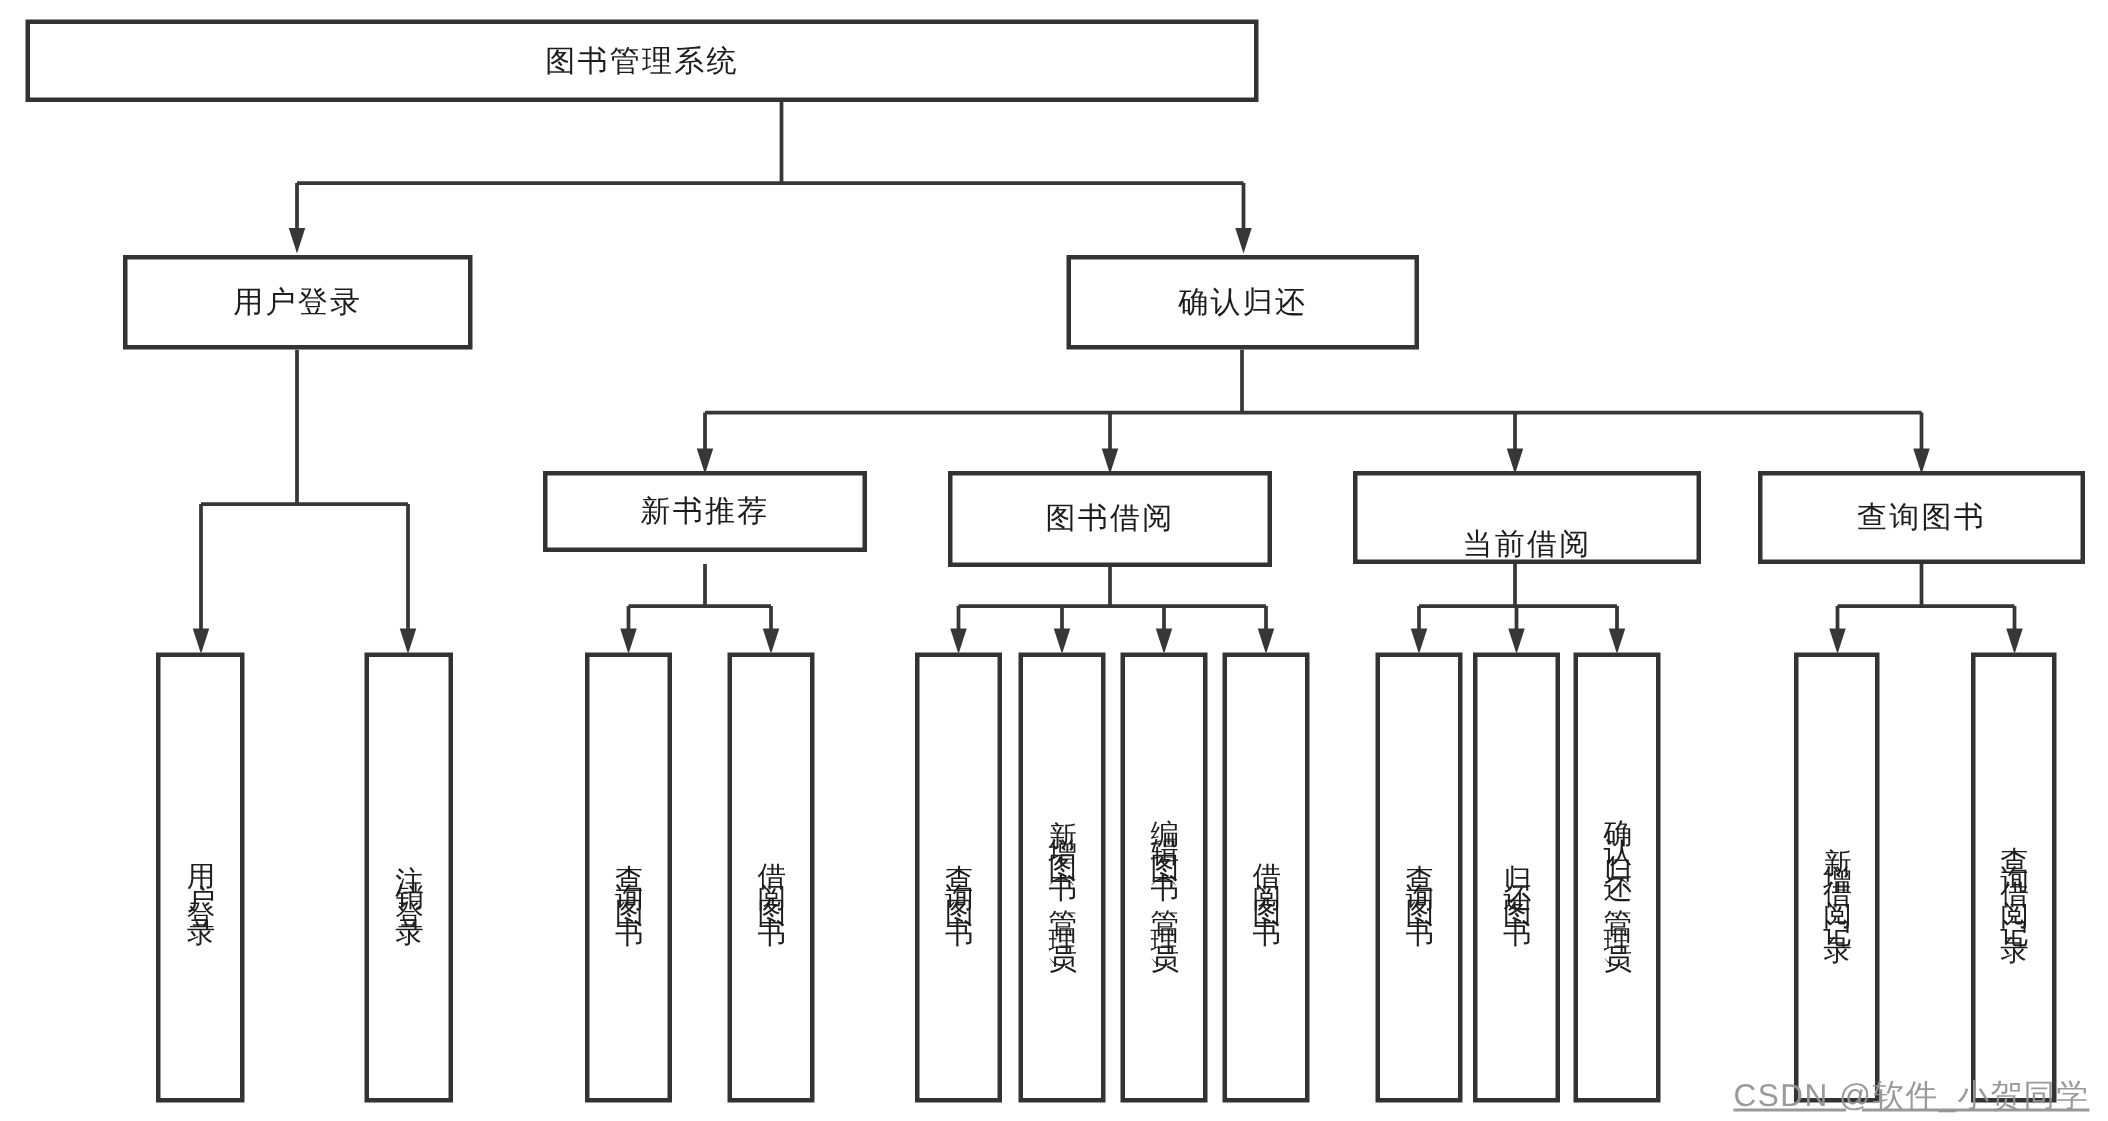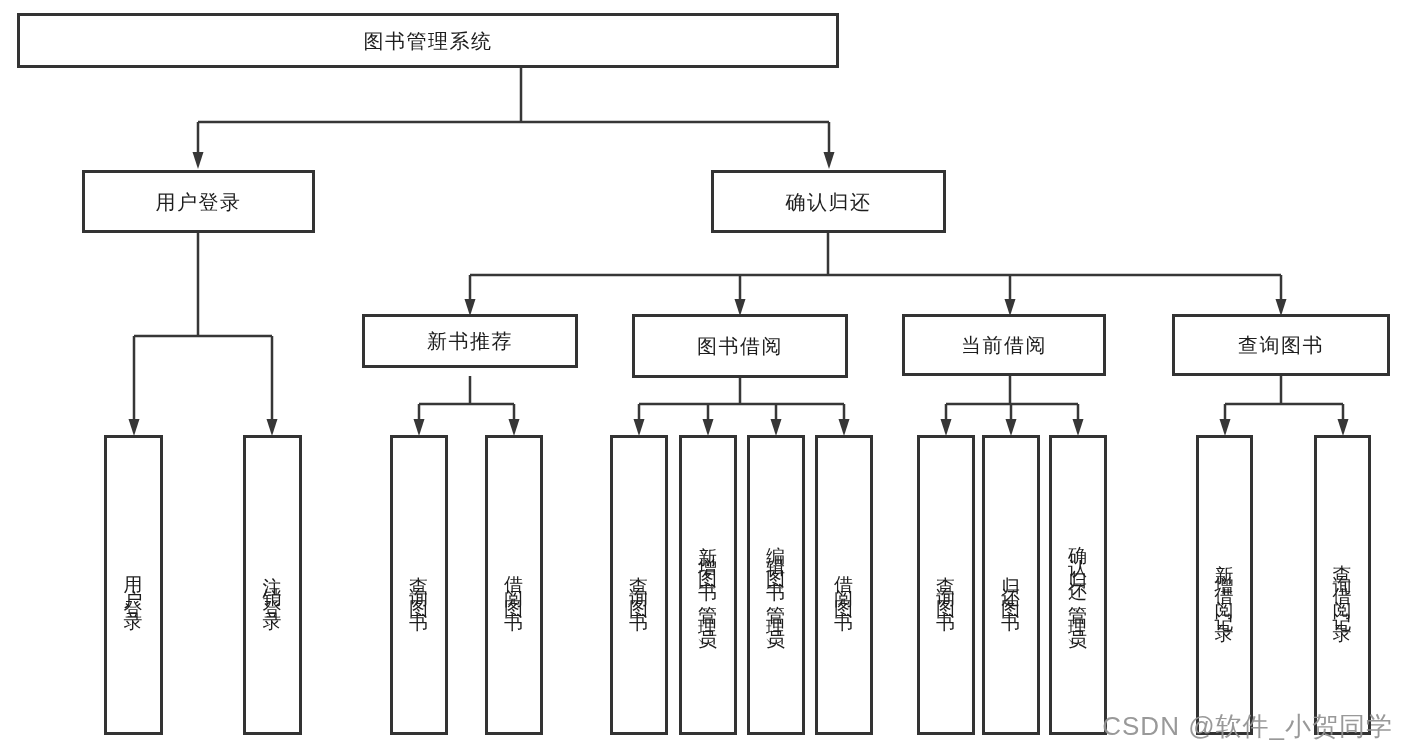--- a/index.html
+++ b/index.html
@@ -14,22 +14,22 @@
     display:flex; align-items:center; justify-content:center;
     color:#1d1d1d; font-size:20px; letter-spacing:1.5px; line-height:1;
   }
   .vbox { font-size:19px; }
   .vbox .vtext {
     writing-mode:vertical-lr; text-orientation:mixed;
     letter-spacing:12px; line-height:1; color:#1d1d1d;
   }
   .watermark {
     position:absolute; right:12px; bottom:3px;
-    font-size:26px; color:rgba(148,148,148,0.95);
-    letter-spacing:1px; z-index:10; white-space:nowrap;
+    font-size:21px; color:rgba(148,148,148,0.95);
+    letter-spacing:1px; z-index:10; white-space:nowrap;text-decoration:underline;
   }
 </style>
 </head>
 <body>
 
 <div id="canvas">
 
   <svg id="lines" width="1405" height="747" viewBox="0 0 1405 747">
     <defs>
       <path id="ah" d="M0,0 L-5.5,-17 L5.5,-17 Z"></path>
@@ -75,21 +75,21 @@
   <div class="box" style="left:711px; top:170px; width:235px; height:63px;">
     <span>确认归还</span>
   </div>
 
   <div class="box" style="left:362px; top:314px; width:216px; height:54px;">
     <span>新书推荐</span>
   </div>
   <div class="box" style="left:632px; top:314px; width:216px; height:64px;">
     <span>图书借阅</span>
   </div>
-  <div class="box" style="left:902px; top:314px; width:204px; height:62px;">
+  <div class="box" style="left:902px; top:314px; width:232px; height:62px;align-items:flex-end;">
     <span>当前借阅</span>
   </div>
   <div class="box" style="left:1172px; top:314px; width:218px; height:62px;">
     <span>查询图书</span>
   </div>
 
   <div class="box vbox" style="left:104px; top:435px; width:59px; height:300px;">
     <span class="vtext">用户登录</span>
   </div>
   <div class="box vbox" style="left:243px; top:435px; width:59px; height:300px;">

